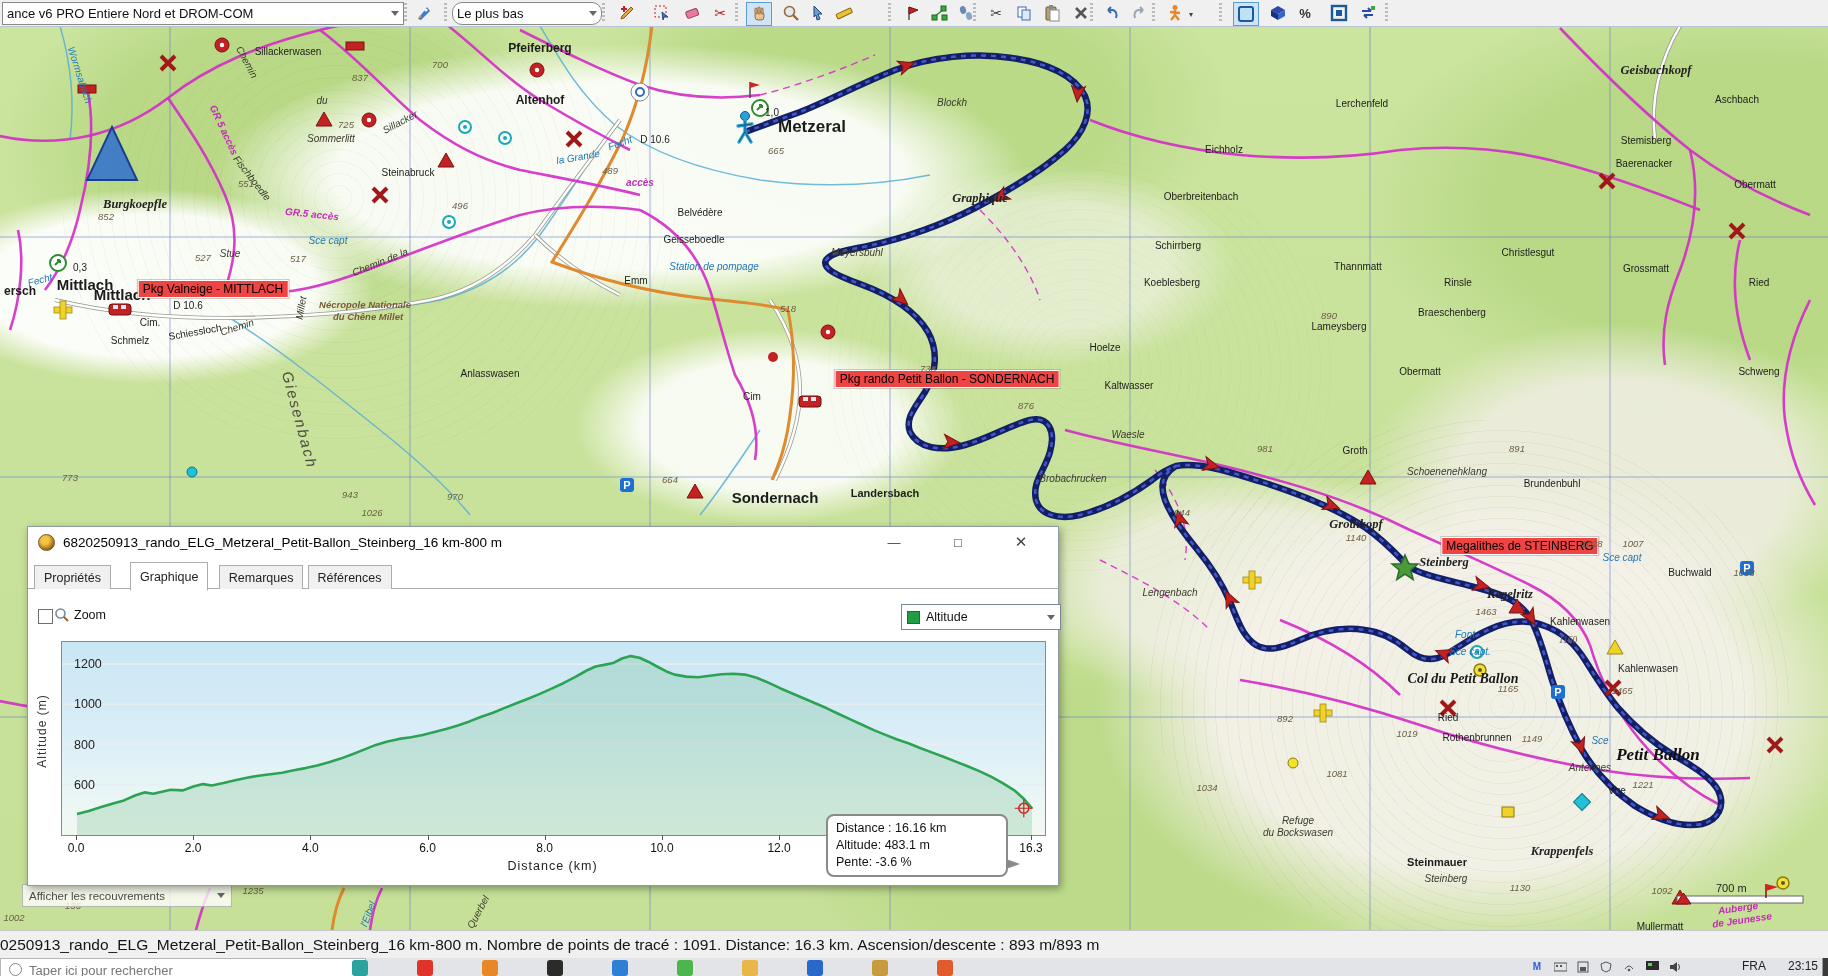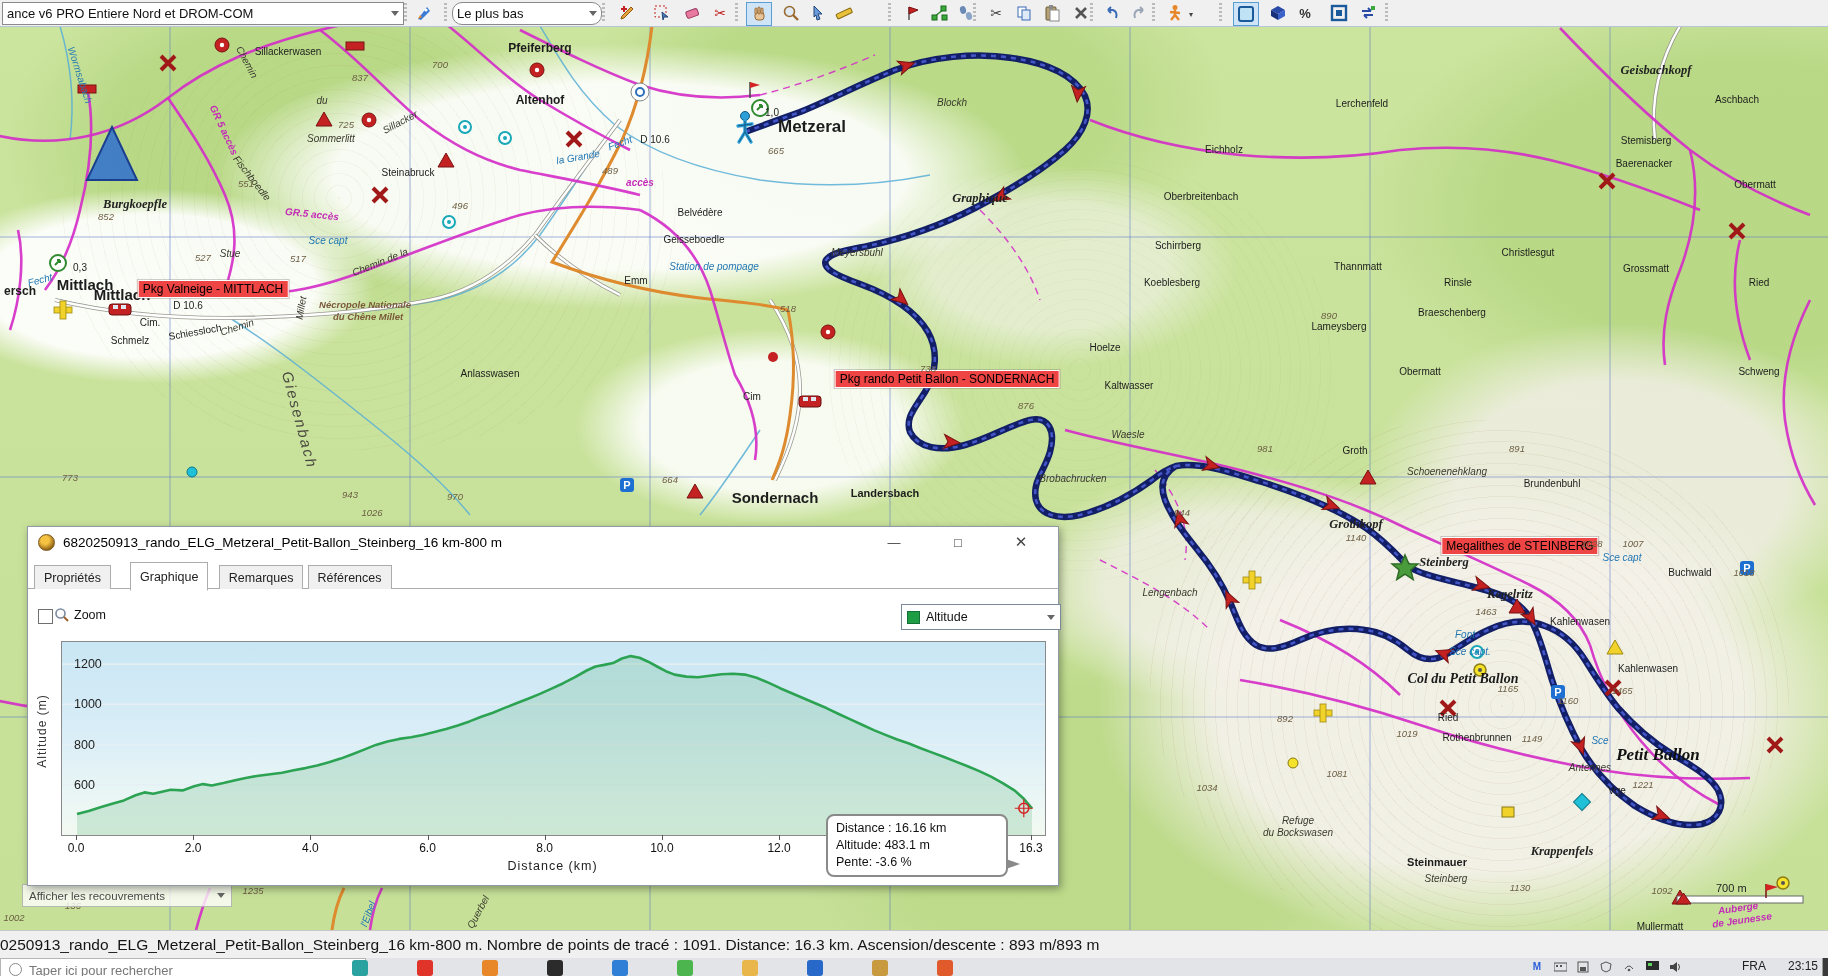--- a/index.html
+++ b/index.html
@@ -493,21 +493,21 @@
       <div class="ml iti" style="left: 1170px; top: 592px;">Lengenbach</div>
       <div class="ml pk" style="left: 1510px; top: 594px;">Kegelritz</div>
       <div class="ml el" style="left: 1486px; top: 611px;">1463</div>
       <div class="ml el" style="left: 1592px; top: 543px;">1028</div>
       <div class="ml el" style="left: 1633px; top: 543px;">1007</div>
       <div class="ml bl" style="left: 1622px; top: 557px;">Sce capt</div>
       <div class="ml ti" style="left: 1690px; top: 572px;">Buchwald</div>
       <div class="ml el" style="left: 1744px; top: 572px;">1018</div>
       <div class="ml ti" style="left: 1580px; top: 621px;">Kahlenwasen</div>
       <div class="ml ti" style="left: 1648px; top: 668px;">Kahlenwasen</div>
-      <div class="ml el" style="left: 1568px; top: 700px;">1160</div>
+      <div class="ml el" style="left: 1568px; top: 640px; font-family: Liberation Serif, serif;">1160</div>
       <div class="ml bl" style="left: 1465px; top: 634px;">Font</div>
       <div class="ml bl" style="left: 1470px; top: 651px;">Sce capt.</div>
       <div class="ml pkL" style="left: 1463px; top: 679px;">Col du Petit Ballon</div>
       <div class="ml el" style="left: 1508px; top: 688px;">1165</div>
       <div class="ml ti" style="left: 1448px; top: 717px;">Ried</div>
       <div class="ml el" style="left: 1407px; top: 733px;">1019</div>
       <div class="ml ti" style="left: 1477px; top: 737px;">Rothenbrunnen</div>
       <div class="ml el" style="left: 1532px; top: 738px;">1149</div>
       <div class="ml el" style="left: 1285px; top: 718px;">892</div>
       <div class="ml el" style="left: 1337px; top: 773px;">1081</div>

